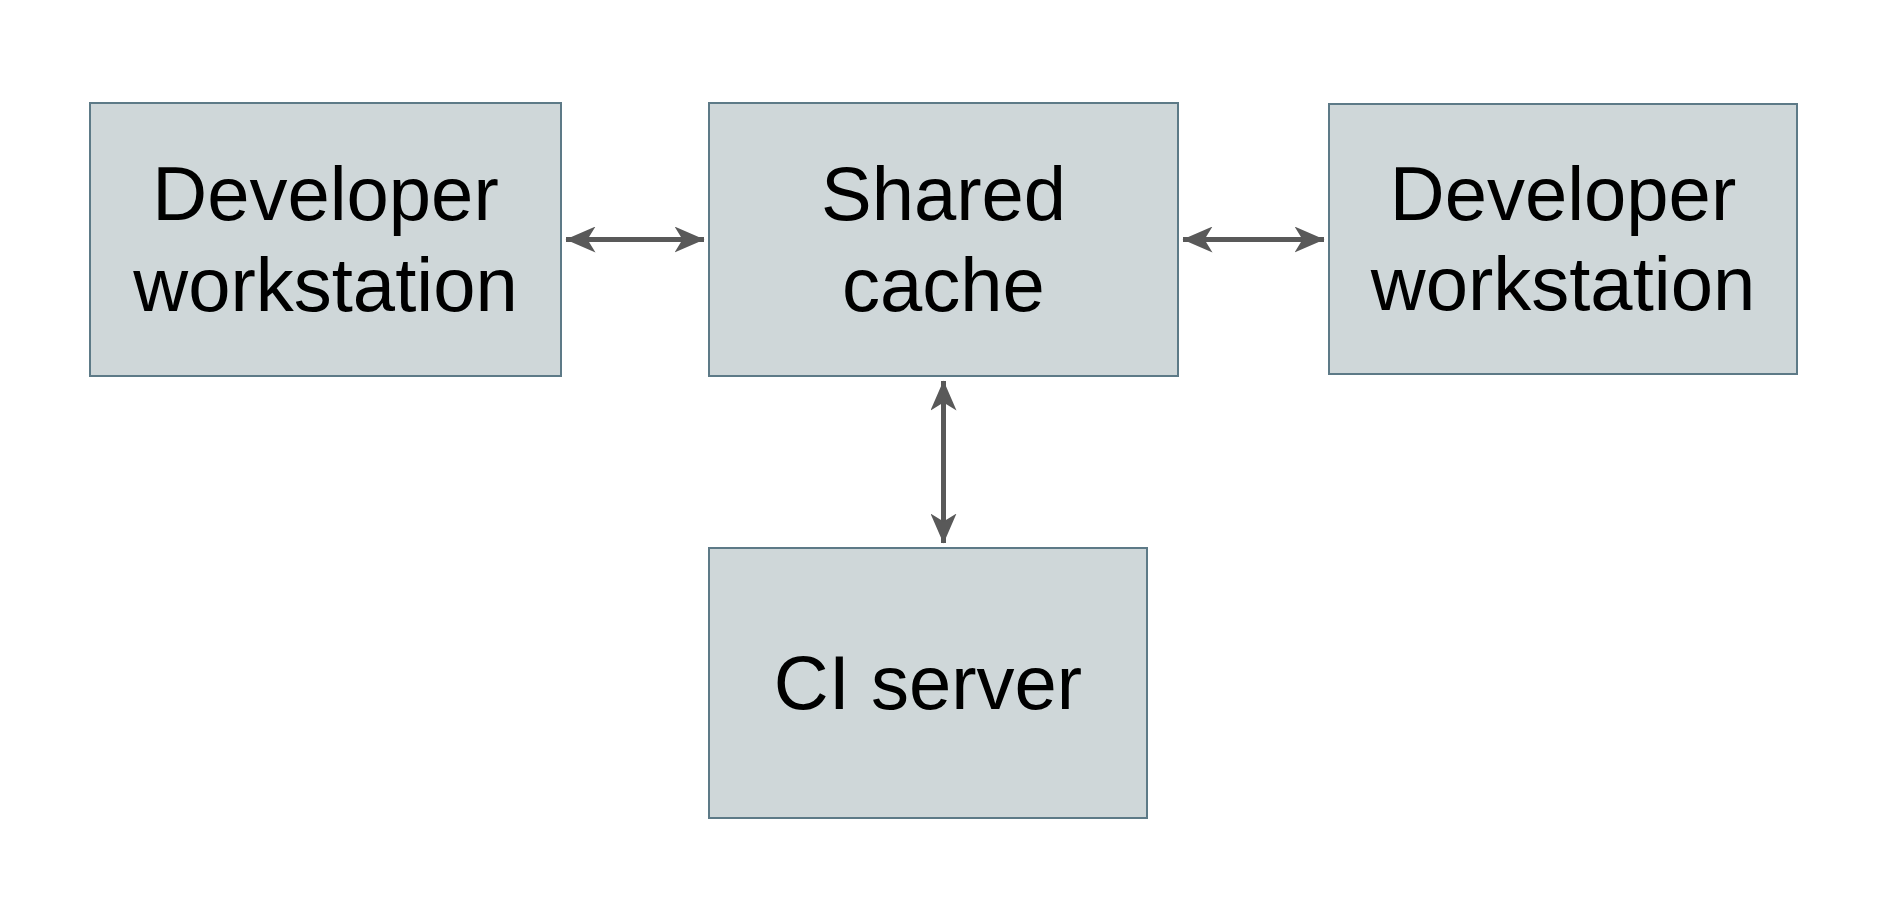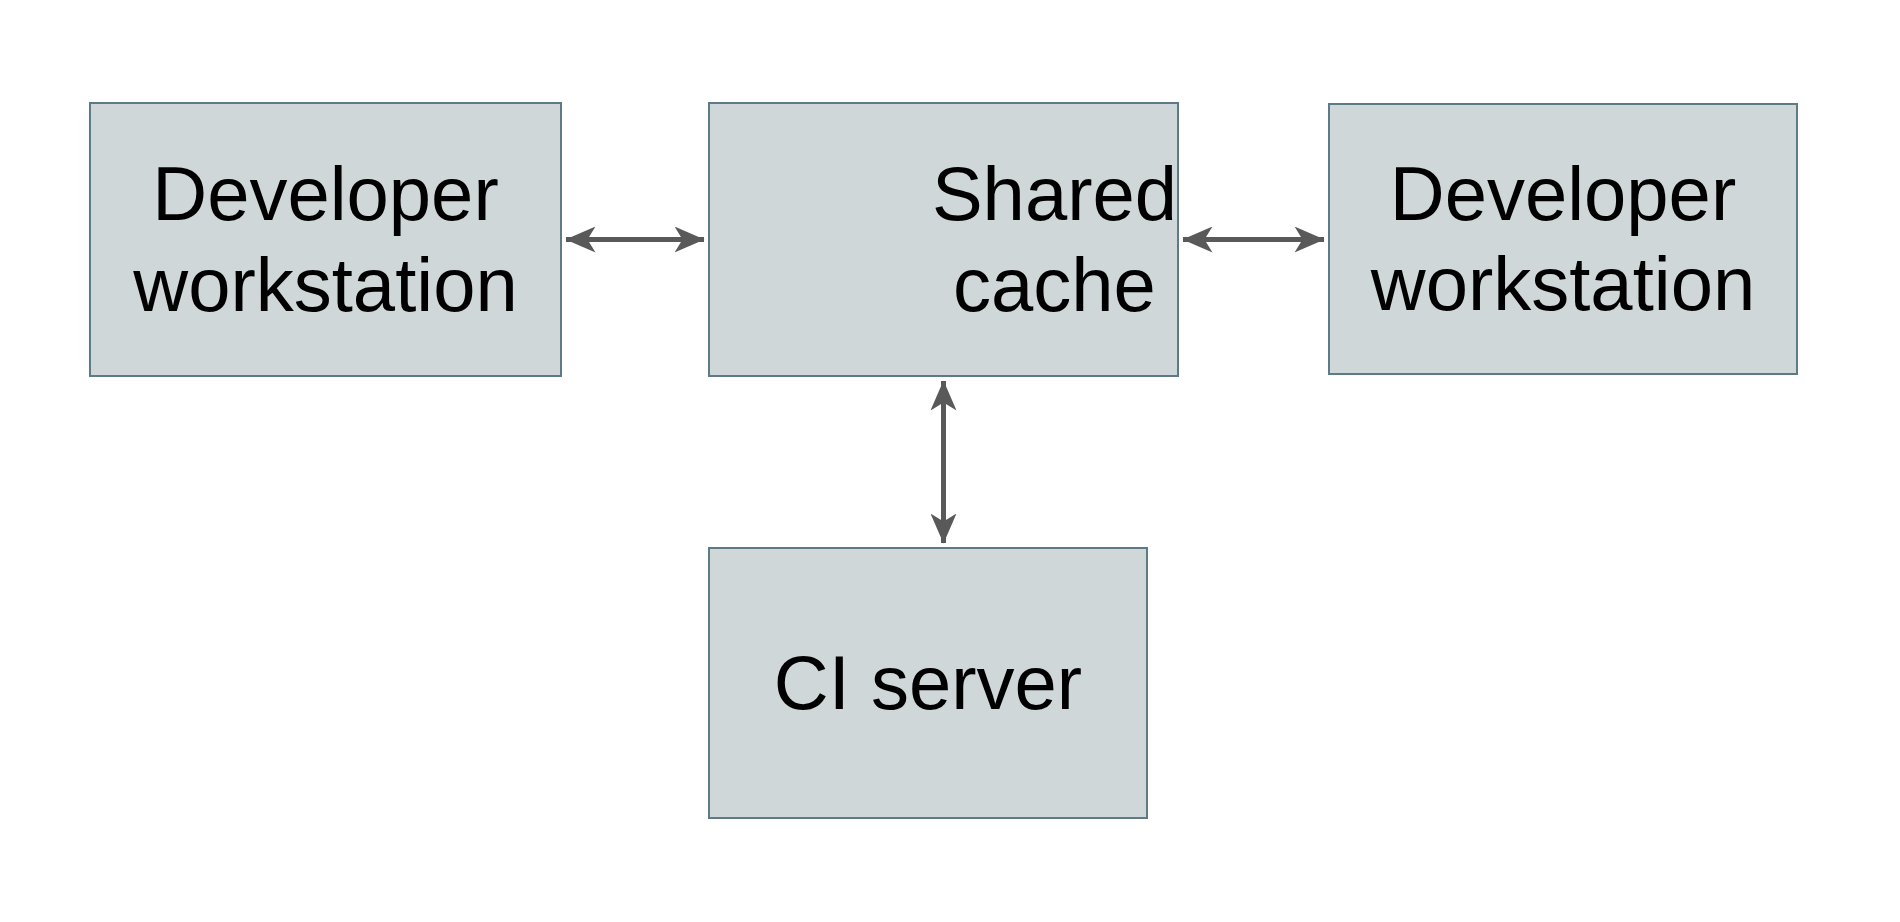--- a/index.html
+++ b/index.html
@@ -31,21 +31,21 @@
     text-align: center;
   }
   .node-label {
     font-size: 76px;
     line-height: 1.19;
     color: var(--text);
     white-space: pre-line;
     letter-spacing: 0px;
   }
   .node-dev-left  { left: 89px;   top: 102px; width: 473px; height: 275px; }
-  .node-cache     { left: 708px;  top: 102px; width: 471px; height: 275px; justify-content: flex-end; }
+  .node-cache     { left: 708px;  top: 102px; width: 471px; height: 275px; }
   .node-dev-right { left: 1328px; top: 103px; width: 470px; height: 272px; }
   .node-ci        { left: 708px;  top: 547px; width: 440px; height: 272px; }
   svg.edges {
     position: absolute;
     left: 0; top: 0;
     width: 1900px;
     height: 922px;
     color: var(--arrow);
     pointer-events: none;
   }

